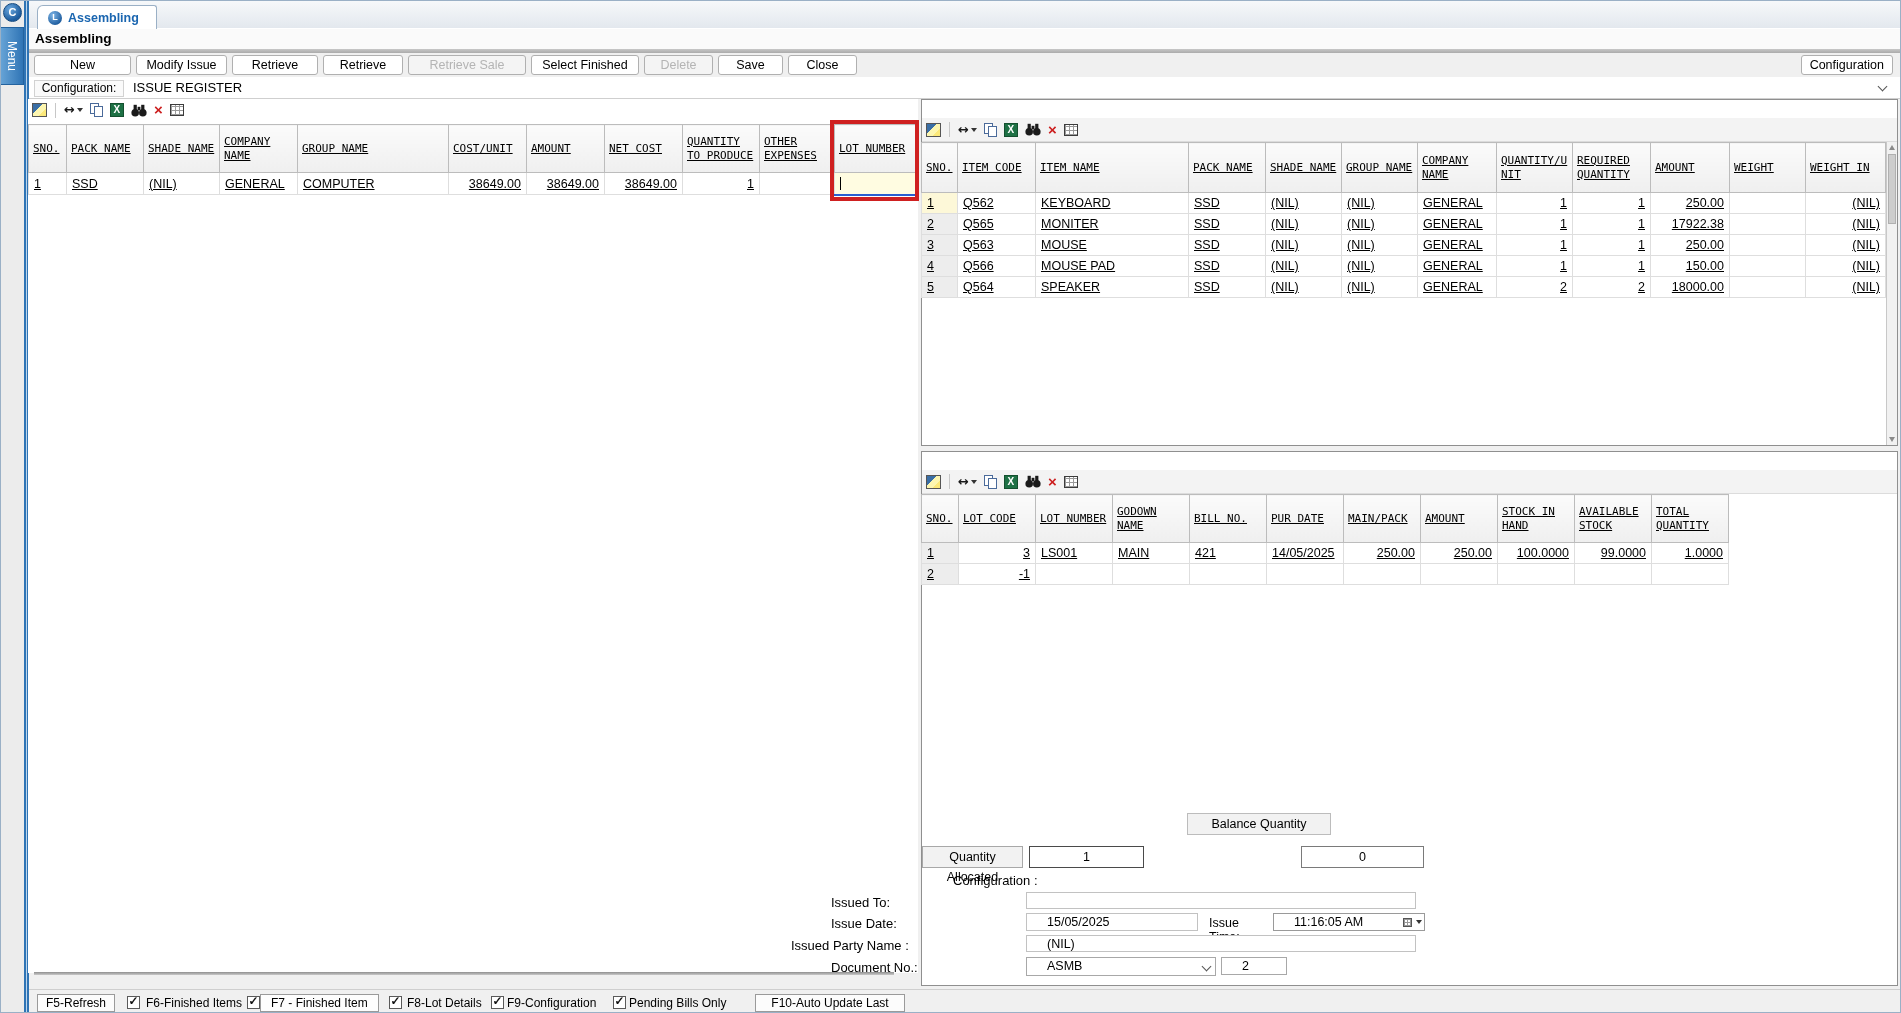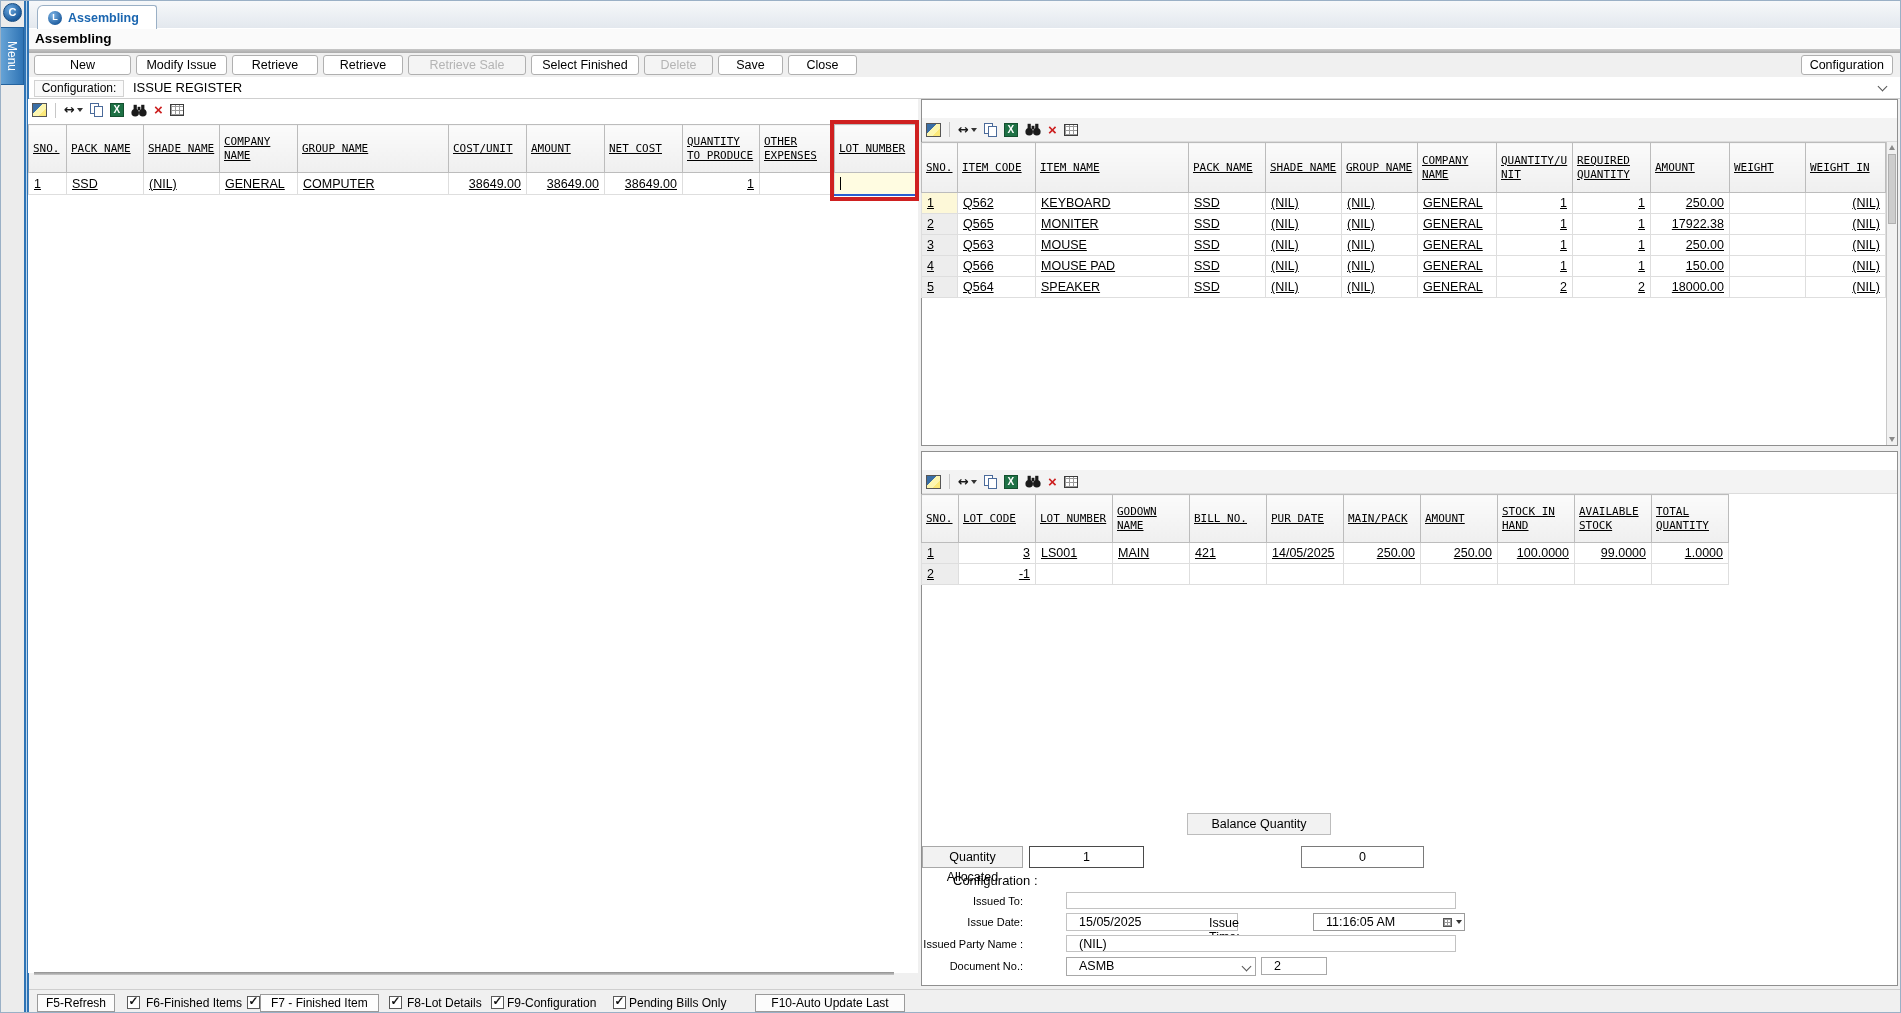--- a/index.html
+++ b/index.html
@@ -111,22 +111,22 @@
 
   
   .alloc-label { background:#f2f2f2; border:1px solid #a8a8a8; font-size:12.5px; text-align:center; line-height:20px; }
   .alloc-value { background:#fff; border:1px solid #4a4a4a; font-size:12.5px; text-align:center; line-height:20px; }
   #qa-label { left:921px; top:845px; width:101px; height:22px; }
   #qa-value { left:1028px; top:845px; width:115px; height:22px; }
   #bq-label { left:1150px; top:812px; width:144px; height:22px; border-color:#bcbcbc;margin-left:36px; }
   #bq-value { left:1300px; top:845px; width:123px; height:22px; border-color:#7a7a7a; }
 
   #form-section-label { left:952px; top:872px; font-weight:normal; font-size:13px; }
-  .f-label { position:absolute; width:192px; text-align:right; font-size:11px; }
-  .f-input { position:absolute; background:#fff; border:1px solid #c2c2c2; font-size:12.5px; padding:0 12px; line-height:16px;margin-left:40px; }
+  .f-label { position:absolute; width:192px; font-size:13px; }
+  .f-input { position:absolute; background:#fff; border:1px solid #c2c2c2; font-size:12.5px; padding:0 20px; line-height:16px; }
   #issued-to-label { left:830px; top:894px; }
   #issued-to-input { left:1025px; top:891px; width:390px; height:17px; }
   #issue-date-label { left:830px; top:915px; }
   #issue-date-input { left:1025px; top:912px; width:172px; height:18px; line-height:17px; }
   #issue-time-label { left:1208px; top:915px; width:62px; text-align:left; font-size:12.5px; }
   #issue-time-input { left:1272px; top:912px; width:152px; height:18px; line-height:17px; border-color:#9a9a9a; padding-right:26px; }
   #time-drop { position:absolute; right:2px; top:2px; width:22px; height:12px; display:flex; align-items:center; gap:2px; justify-content:flex-end; }
   .mini-grid { width:9px; height:9px; border:1px solid #555; background:
     repeating-linear-gradient(90deg,#999 0 1px,transparent 1px 3px),
     repeating-linear-gradient(0deg,#999 0 1px,transparent 1px 3px), #fff; }

